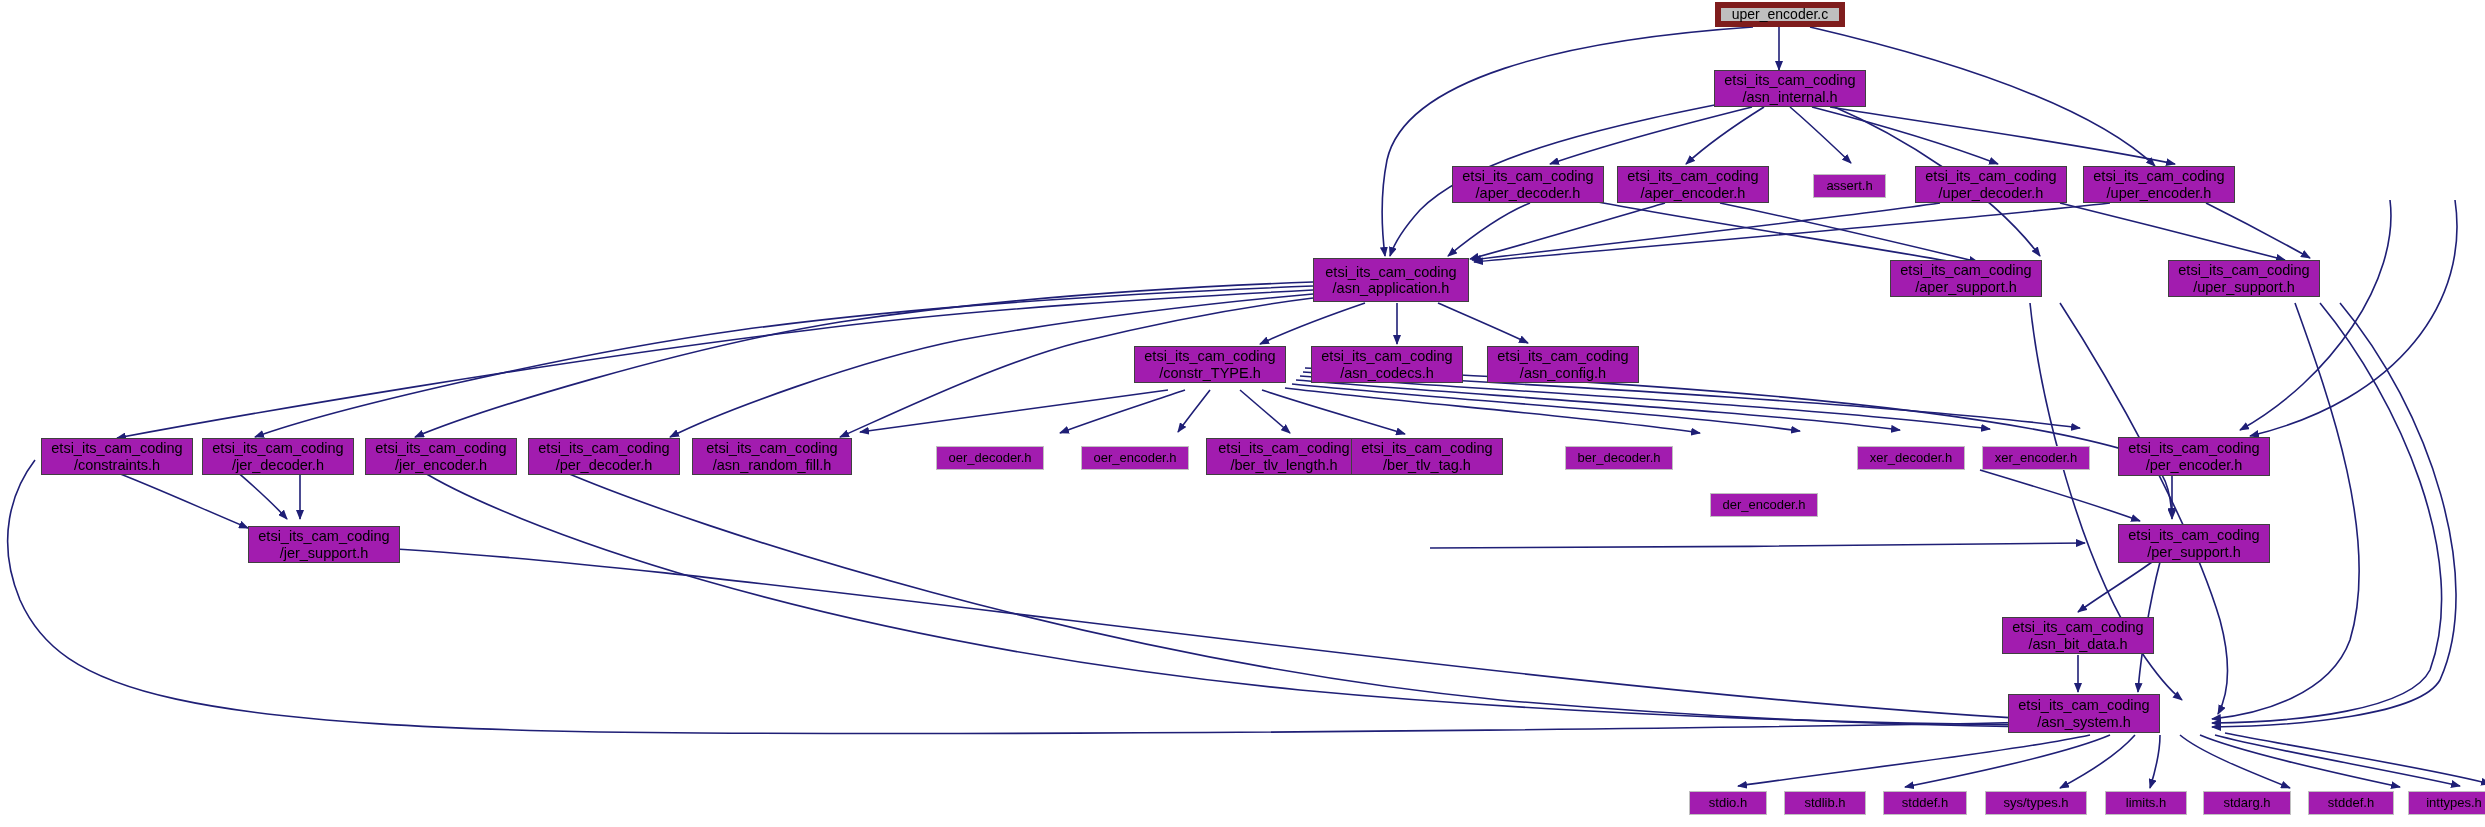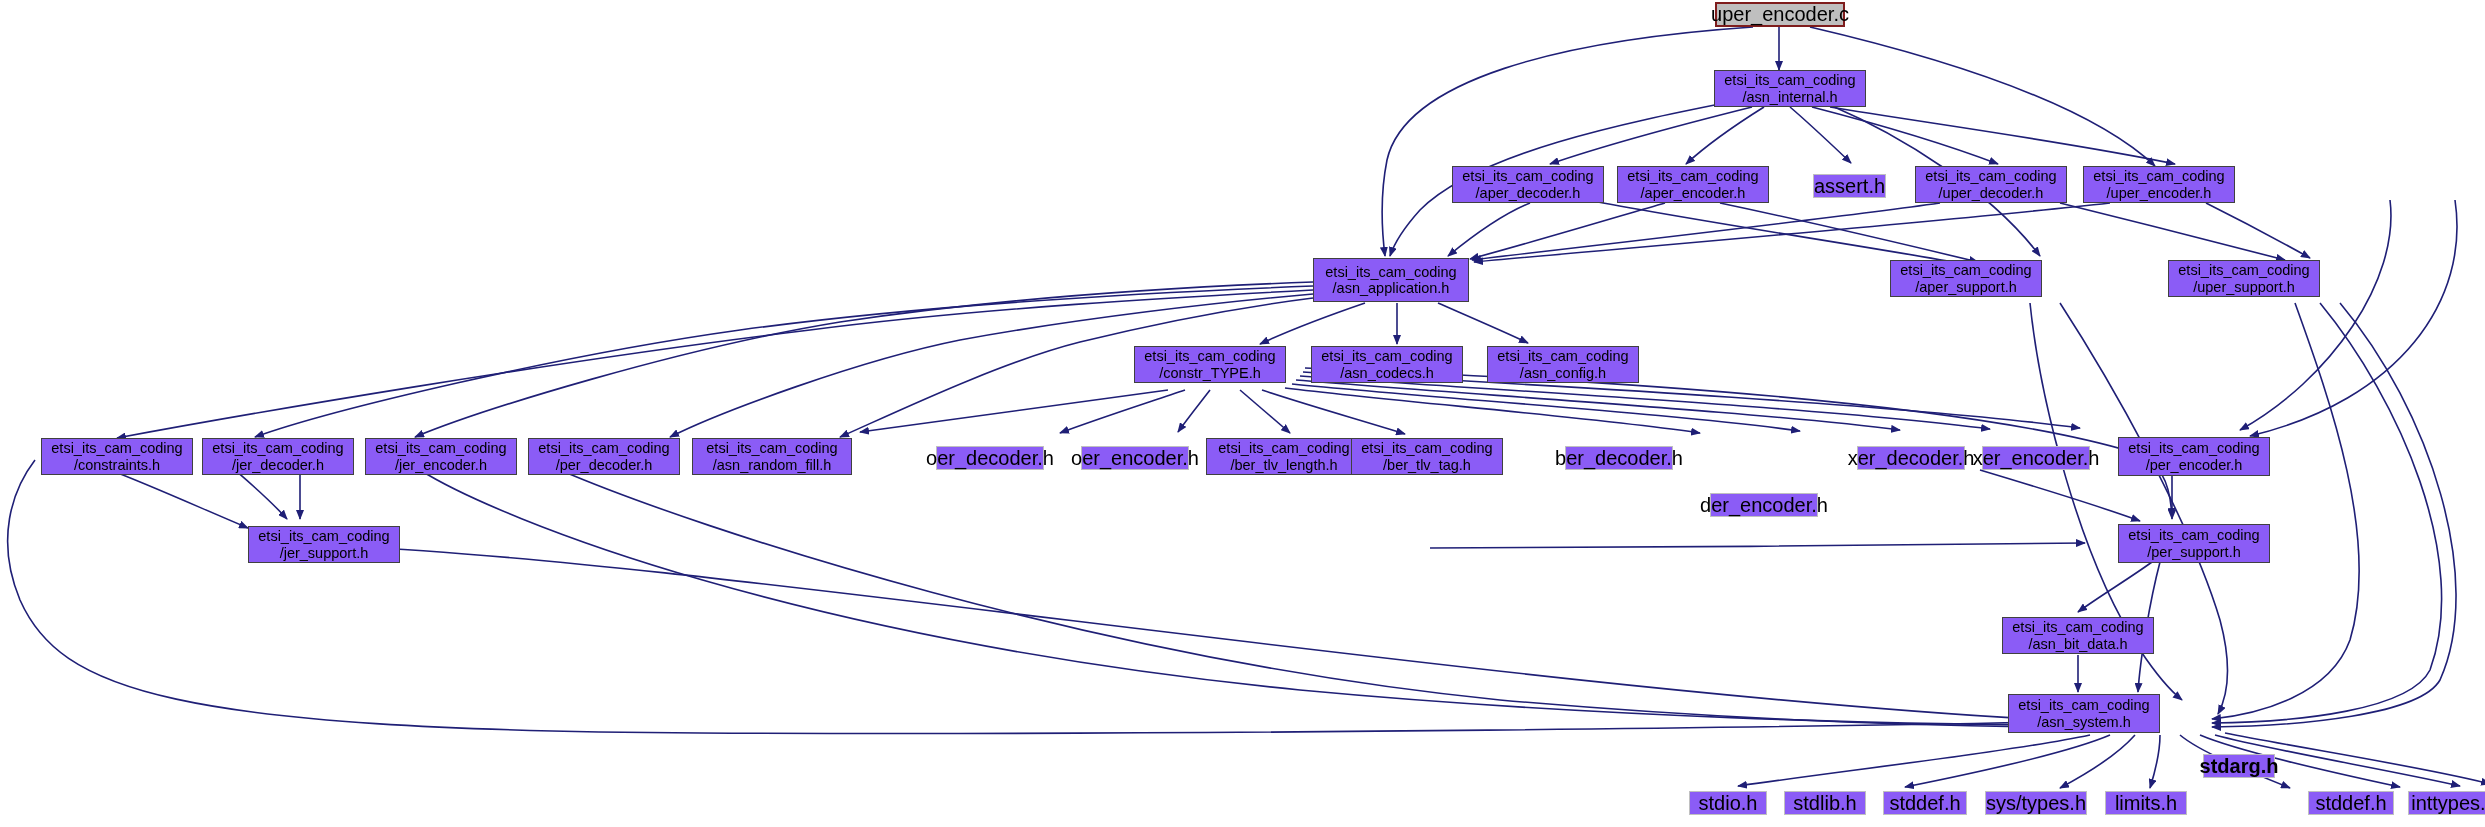--- a/index.html
+++ b/index.html
@@ -27,37 +27,37 @@
   .node {
     position: absolute;
     box-sizing: border-box;
     display: flex;
     flex-direction: column;
     align-items: center;
     justify-content: center;
     text-align: center;
     line-height: 1.12;
     color: #000000;
-    background: #8b5cf6;
+    background: #a21caf;
     white-space: pre;
     z-index: 5;
   }
   
   .node.root {
     background: #bfbfbf;
-    border: 2px solid #7f1d1d;
-    font-size: 20px;
+    border: 6px solid #7f1d1d;
+    font-size: 14px;
   }
   .node.local {
     border: 1.6px solid #404040;
     font-size: 14.5px;
   }
   .node.sys {
     border: 1px solid #c0c0c0;
-    font-size: 20px;
+    font-size: 13px;
   }
   .node .ln {
     display: block;
   }
 </style>
 </head>
 <body>
 
 <div id="graph">
 
@@ -331,21 +331,21 @@
   </div>
 
   <div class="node sys" style="left:1985px; top:791px; width:102px; height:24px;">
     <span class="ln">sys/types.h</span>
   </div>
 
   <div class="node sys" style="left:2105px; top:791px; width:82px; height:24px;">
     <span class="ln">limits.h</span>
   </div>
 
-  <div class="node sys" style="left:2203px; top:754px; width:72px; height:24px;font-weight:bold;">
+  <div class="node sys" style="left:2203px; top:791px; width:88px; height:24px;">
     <span class="ln">stdarg.h</span>
   </div>
 
   <div class="node sys" style="left:2308px; top:791px; width:86px; height:24px;">
     <span class="ln">stddef.h</span>
   </div>
 
   <div class="node sys" style="left:2408px; top:791px; width:92px; height:24px;">
     <span class="ln">inttypes.h</span>
   </div>

